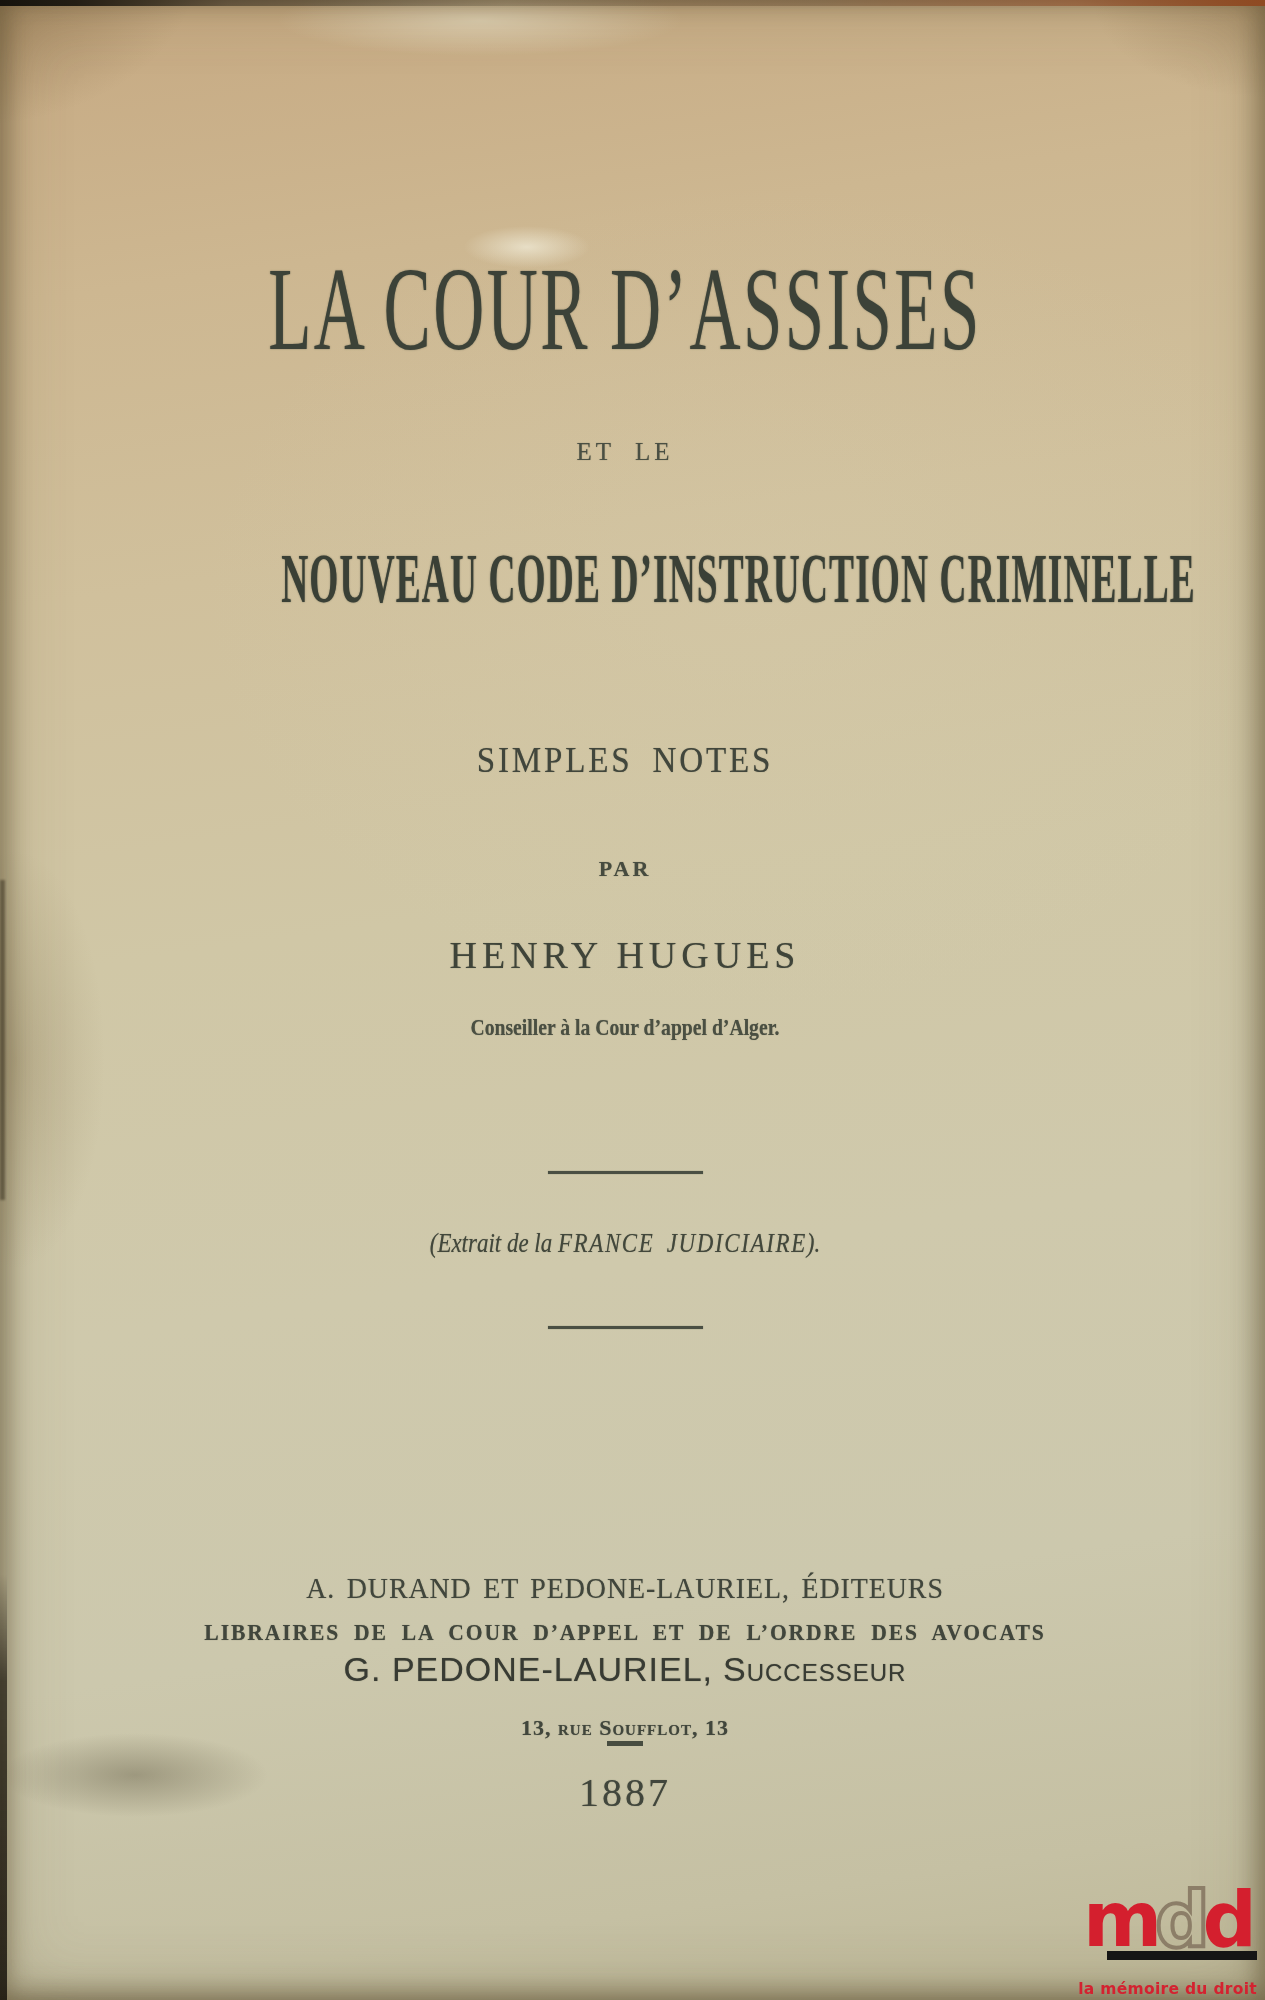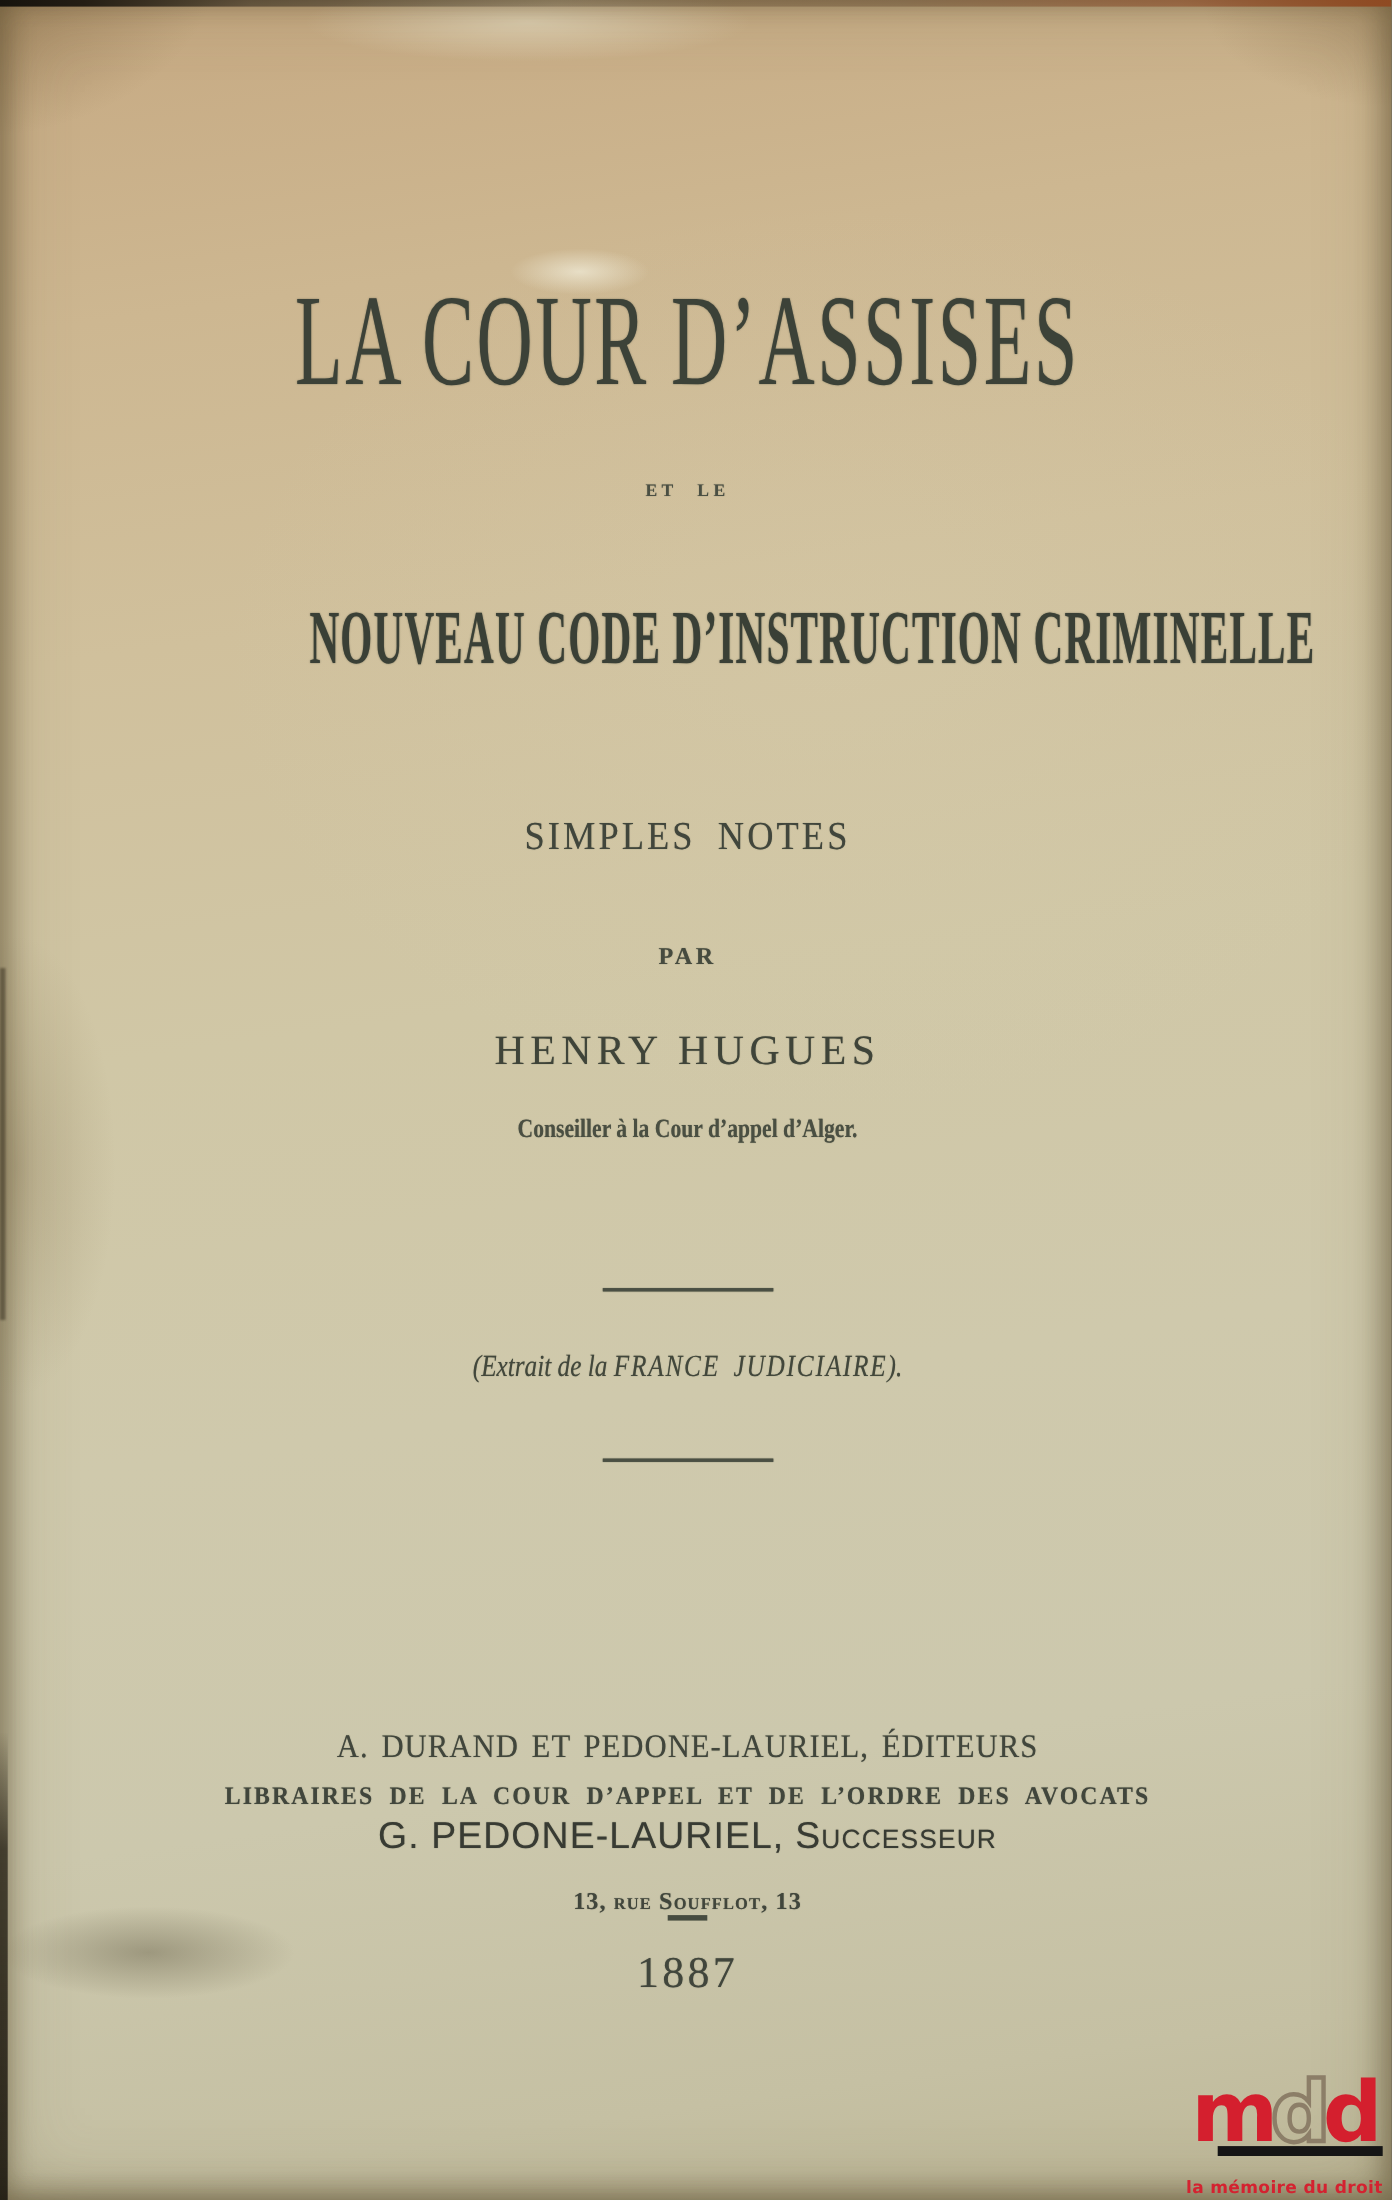--- a/index.html
+++ b/index.html
@@ -23,21 +23,21 @@
       inset 0 -12px 25px rgba(90,75,45,.25);
   }
   .line{
     position:absolute;left:0;width:1250px;text-align:center;
     color:#41463c;
     font-family:"Liberation Serif","DejaVu Serif",serif;
     line-height:1;white-space:nowrap;
     text-shadow:0 0 1px rgba(60,66,52,.55);
   }
   .title   {top:251px;font-size:118px;letter-spacing:4px;transform:scale(.60,1);color:#3c4238;text-shadow:0 0 2px rgba(55,62,50,.6);}
-  .connector{top:439px;font-size:16px;letter-spacing:4px;word-spacing:10px;font-weight:bold;color:#4a4f43;}
+  .connector{top:439px;font-size:25px;letter-spacing:4px;word-spacing:10px;font-weight:normal;color:#4a4f43;}
   .title2  {top:545px;font-size:68px;font-weight:bold;letter-spacing:2px;transform:scale(.55,1.02);color:#3a4036;text-shadow:0 0 2px rgba(50,56,45,.65);}
   .notes   {top:742px;font-size:36px;letter-spacing:3px;word-spacing:10px;transform:scaleX(.92);}
   .by      {top:858px;font-size:22px;letter-spacing:3px;font-weight:bold;color:#464b3f;}
   .author  {top:936px;font-size:38px;letter-spacing:5px;color:#3f4439;}
   .role    {top:1015px;font-size:24px;font-weight:bold;transform:scaleX(.82);color:#4a4f42;}
   .rule    {position:absolute;left:548px;width:155px;height:3px;background:#4a4f43;box-shadow:0 0 1px rgba(70,75,60,.8);}
   .rule-1  {top:1171px;} .rule-2{top:1326px;}
   .extract {top:1229px;font-size:28px;font-style:italic;transform:scaleX(.82);color:#42473b;}
   .extract .journal{letter-spacing:2px;word-spacing:6px;}
   .city    {top:1507px;font-size:36px;letter-spacing:9px;}

